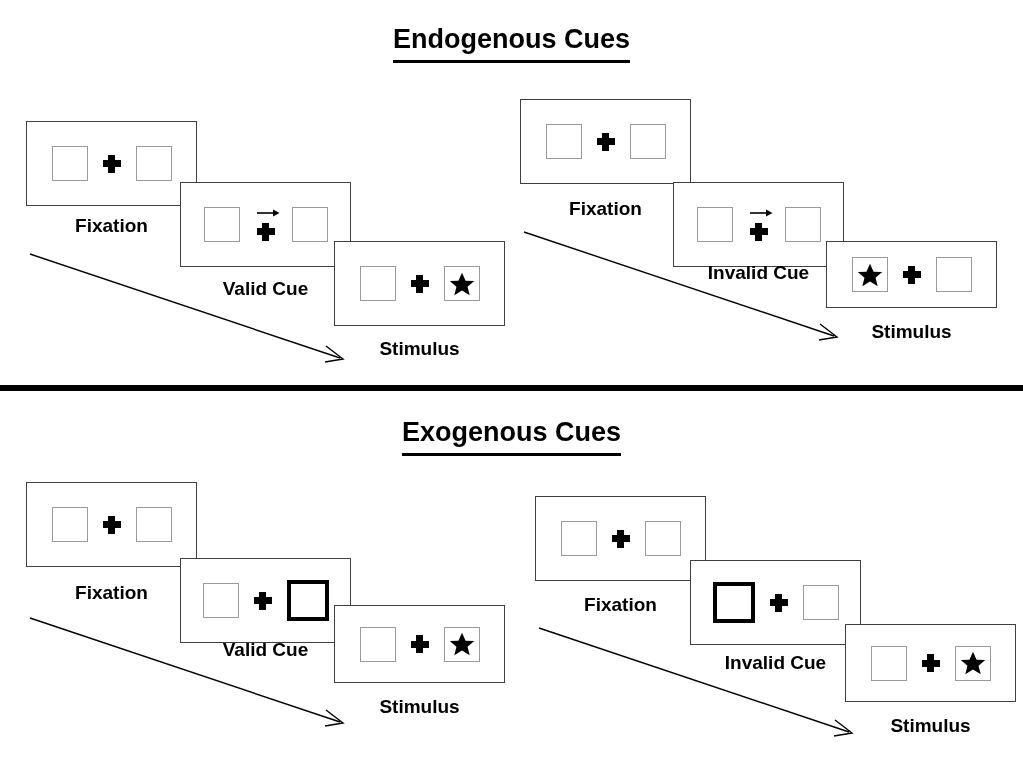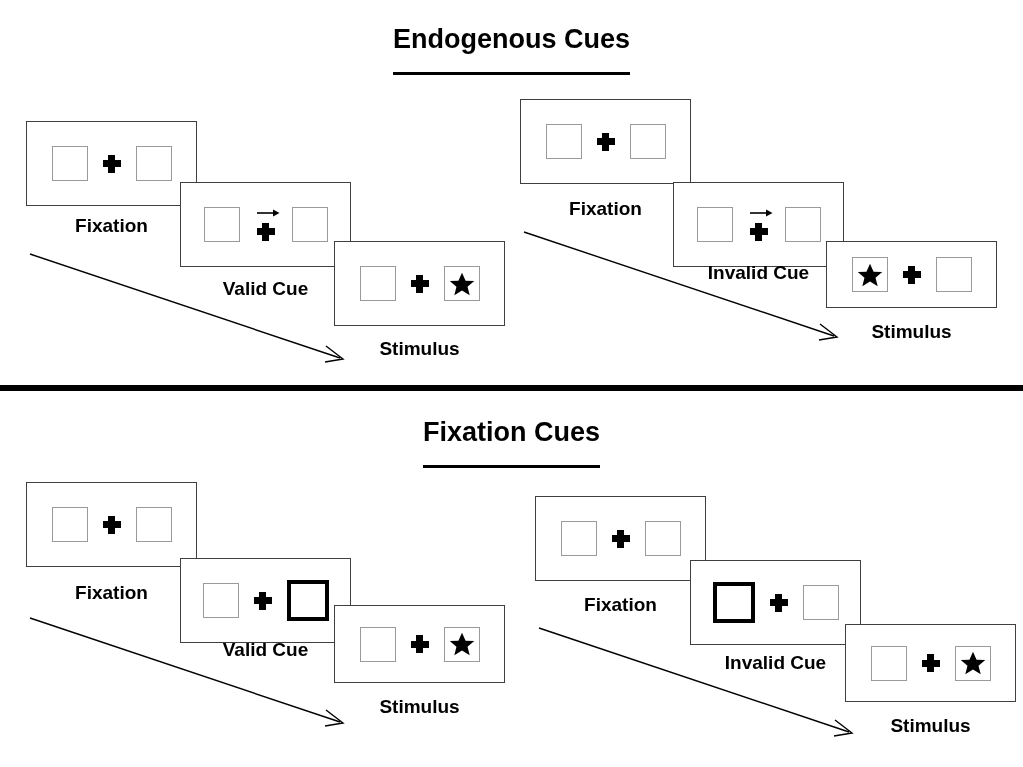--- a/index.html
+++ b/index.html
@@ -40,21 +40,21 @@
     width: 1023px;
     text-align: center;
     font-size: 27px;
     font-weight: bold;
     color: #000000;
     letter-spacing: 0px;
     white-space: nowrap;
   }
   .section-title span {
     border-bottom: 3px solid #000000;
-    padding-bottom: 18px;
+    padding-bottom: 6px;
   }
   #title-endogenous { top: 24px; }
   #title-exogenous  { top: 23px; }
 
   
   .frame {
     position: absolute;
     background: #ffffff;
     border: 1px solid #3f3f3f;
     box-sizing: border-box;
@@ -247,21 +247,21 @@
   <svg class="flow-arrow" style="left:520px; top:226px; width:324px; height:120px;" viewBox="0 0 324 120">
     <line x1="4" y1="6" x2="314" y2="110" stroke="#000" stroke-width="1.4"></line>
     <polyline points="300,98 317,111 299,114" fill="none" stroke="#000" stroke-width="1.4"></polyline>
   </svg>
 </div>
 
 <div class="divider"></div>
 
 <div class="section" id="section-exogenous">
 
-  <div class="section-title" id="title-exogenous"><span>Fixation Cues</span></div>
+  <div class="section-title" id="title-exogenous"><span>Exogenous Cues</span></div>
 
   <div class="frame" style="left:26px; top:88px; width:171px; height:85px;">
     <div class="frame-inner">
       <div class="ph-box"></div>
       <div class="plus"></div>
       <div class="ph-box"></div>
     </div>
   </div>
   <div class="frame-label" style="left:26px; top:188px; width:171px;">Fixation</div>
 

